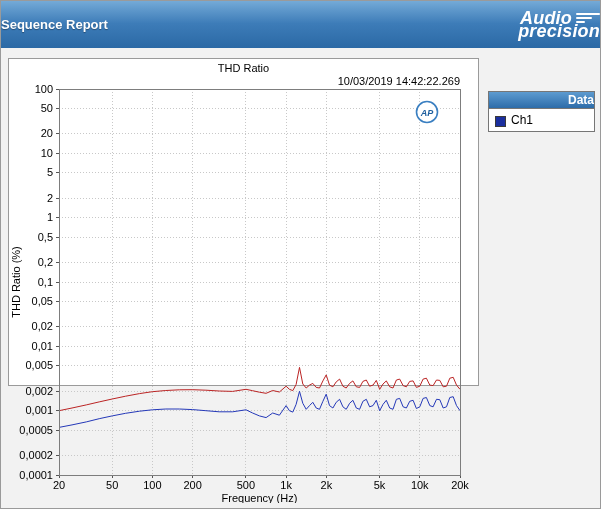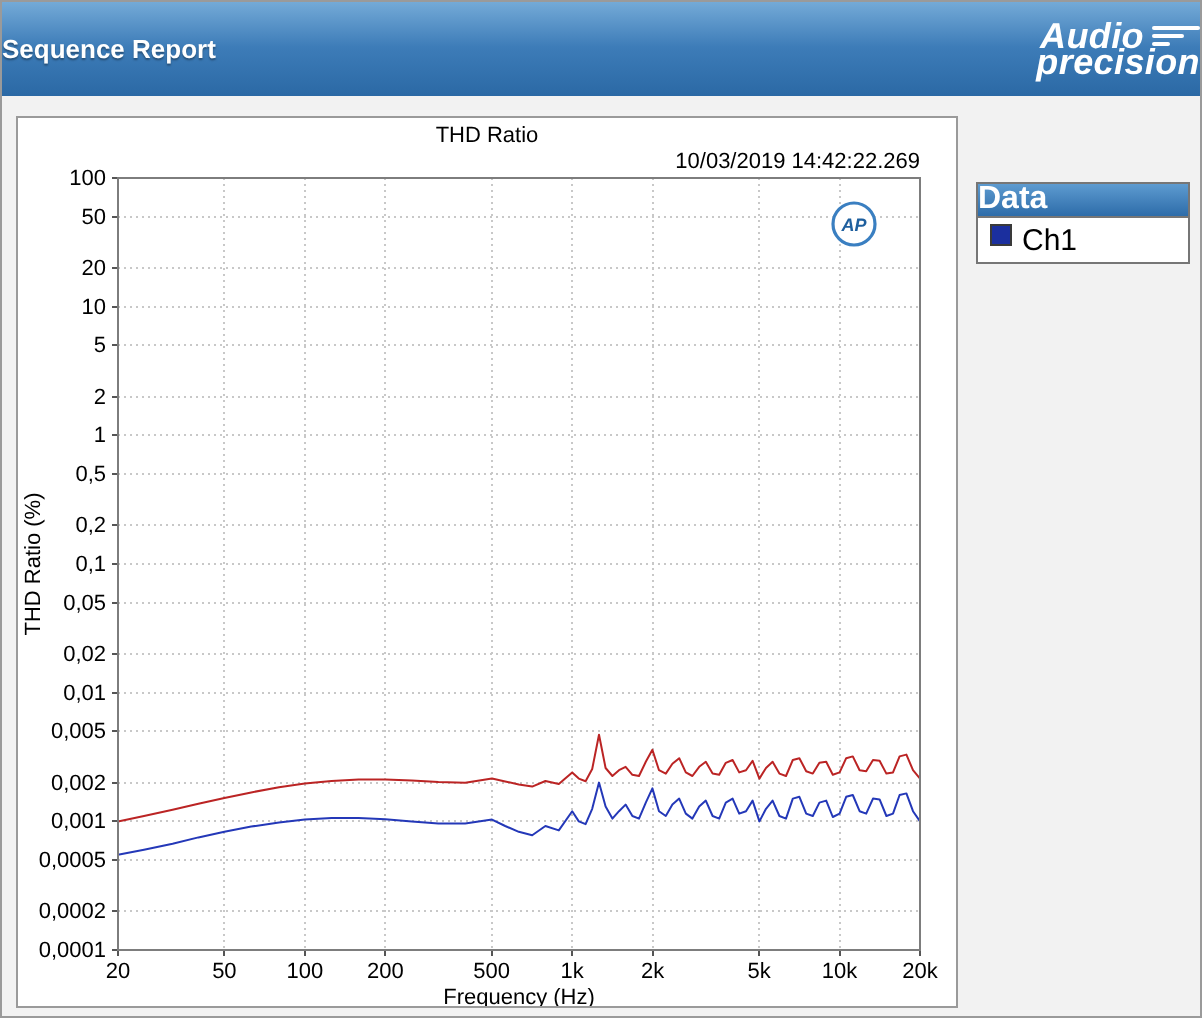--- a/index.html
+++ b/index.html
@@ -10,39 +10,39 @@
     background:linear-gradient(180deg,#74aad7 0%,#3d7cb8 48%,#2b69a5 100%);
     display:flex;align-items:center;justify-content:space-between;padding:0 0;}
   .titlebar-title{color:#ffffff;font-weight:bold;font-size:13px;text-shadow:0 1px 1px rgba(0,0,0,.35);}
   .ap-logo{color:#ffffff;font-style:italic;font-weight:bold;text-align:right;line-height:13px;font-size:18px;letter-spacing:.2px;}
   .ap-line1{display:flex;align-items:center;justify-content:flex-end;gap:4px;}
   .ap-bars{display:inline-flex;flex-direction:column;gap:2px;align-items:flex-start;}
   .ap-bars i{display:block;background:#ffffff;height:2px;border-radius:1px;}
   .ap-bars .b1{width:24px;} .ap-bars .b2{width:16px;} .ap-bars .b3{width:9px;}
 
   
-  .panel{position:absolute;left:7px;top:57px;width:471px;height:446px;background:#ffffff;
+  .panel{position:absolute;left:7px;top:57px;width:471px;height:328px;background:#ffffff;
     border:1px solid #9a9a9a;box-sizing:border-box;}
   .chart-title{position:absolute;top:3px;left:0;width:100%;text-align:center;font-size:11px;color:#000;}
   .timestamp{position:absolute;top:16px;right:18px;font-size:11px;color:#000;}
   #plot{position:absolute;left:0;top:0;}
   .grid{stroke:#c8c8c8;stroke-width:1;stroke-dasharray:1 2;shape-rendering:crispEdges;}
   .tick{stroke:#555;stroke-width:1;shape-rendering:crispEdges;}
   .frame{fill:none;stroke:#7d7d7d;stroke-width:1;shape-rendering:crispEdges;}
   .ylab,.xlab{font-family:"Liberation Sans",sans-serif;font-size:11px;fill:#000;}
   .axis-title{font-family:"Liberation Sans",sans-serif;font-size:11px;fill:#000;}
   .ap-badge-text{font-family:"Liberation Sans",sans-serif;font-size:9px;font-weight:bold;font-style:italic;fill:#1e5f9e;}
 
   
   .legend{position:absolute;left:487px;top:90px;width:107px;background:#ffffff;
     border:1px solid #767676;box-sizing:border-box;}
   .legend-header{height:16px;background:linear-gradient(180deg,#5d9bd0,#2d6ca9);color:#fff;
-    font-size:16px;font-weight:bold;text-align:left;line-height:16px;border-bottom:1px solid #767676;}
+    font-size:12px;font-weight:bold;text-align:right;line-height:16px;border-bottom:1px solid #767676;}
   .legend-body{padding:3px 6px 4px;}
-  .legend-row{display:flex;align-items:flex-start;gap:5px;font-size:15px;height:15px;color:#000;}
+  .legend-row{display:flex;align-items:flex-end;gap:5px;font-size:12px;height:15px;color:#000;}
   .swatch{width:9px;height:9px;border:1px solid #3a3a3a;display:inline-block;box-sizing:content-box;}
 </style>
 </head>
 <body>
 
 <div class="page">
 
   <div class="titlebar">
     <span class="titlebar-title">Sequence Report</span>
     <div class="ap-logo">

